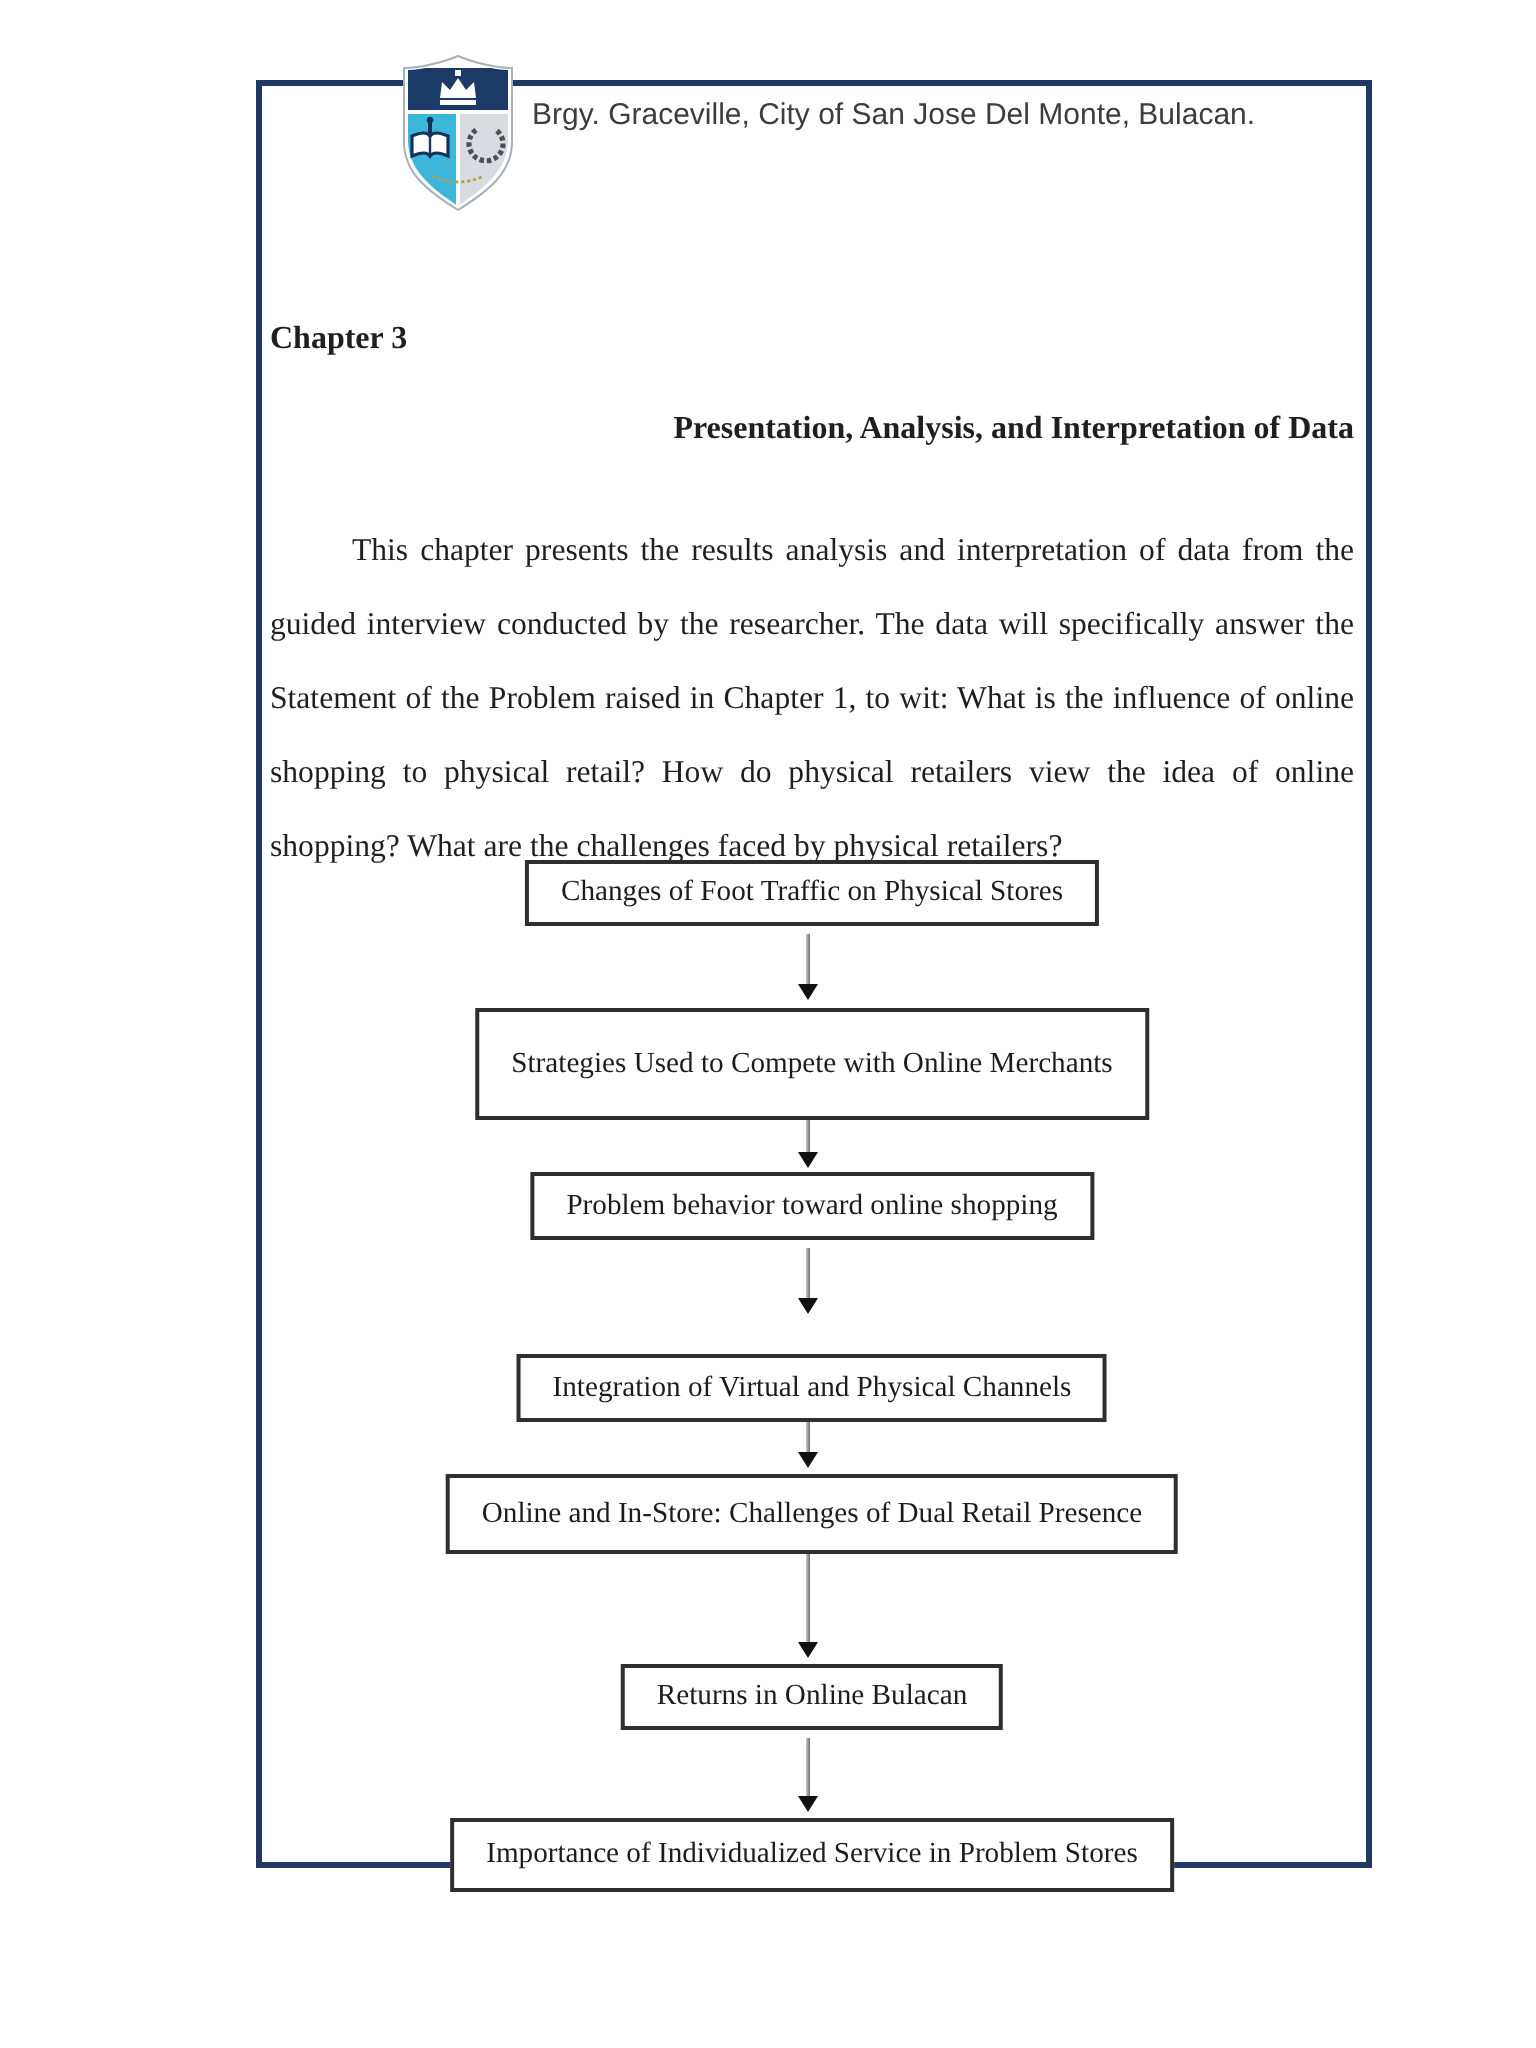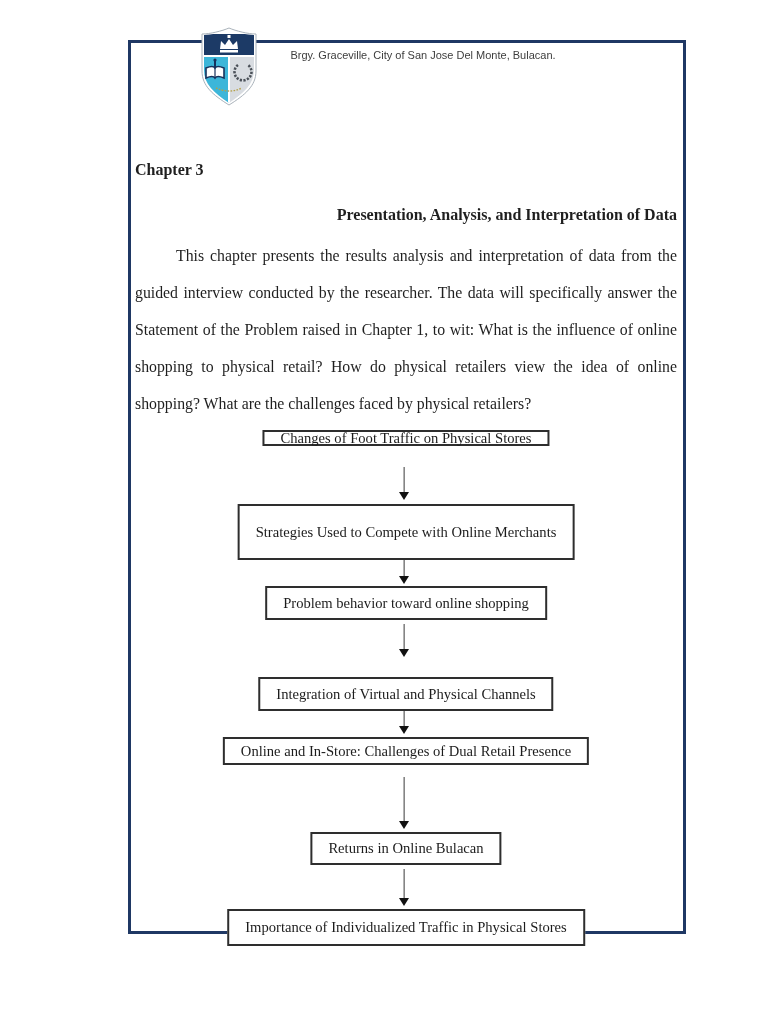--- a/index.html
+++ b/index.html
@@ -9,44 +9,44 @@
   }
   
   .page-frame{
     position:absolute;left:128px;top:40px;width:552px;height:888px;
     border:3px solid var(--page-border,#1f3864);z-index:1;
   }
   
   .logo{position:absolute;left:196px;top:26px;width:66px;height:80px;z-index:4;}
   .header-text{position:absolute;left:266px;top:45px;width:314px;text-align:center;z-index:2;}
   .school-name{font-size:17px;letter-spacing:.4px;color:#141414;white-space:nowrap;}
-  .school-address{font-family:"Liberation Sans",sans-serif;font-size:11px;color:#3d3d3d;margin-top:4px;white-space:nowrap;}
+  .school-address{font-family:"Liberation Sans",sans-serif;font-size:15px;color:#3d3d3d;margin-top:4px;white-space:nowrap;}
   
   .chapter-title{position:absolute;left:135px;top:161px;width:542px;text-align:left;
     font-weight:bold;font-size:16px;z-index:2;}
   .chapter-subtitle{position:absolute;left:135px;top:206px;width:542px;text-align:right;
     font-weight:bold;font-size:16px;z-index:2;}
   
   .body-paragraph{
-    position:absolute;left:135px;top:237px;width:542px;
+    position:absolute;left:135px;top:257px;width:542px;
     font-size:15.8px;line-height:37px;text-align:justify;text-indent:41px;z-index:2;
   }
   
   .flow-box{
     position:absolute;left:406px;transform:translateX(-50%);
     background:#fff;border:2px solid var(--box-border,#2e2e2e);
     display:flex;align-items:center;justify-content:center;
     padding:0 16px;white-space:nowrap;font-size:14.6px;color:#1c1c1c;z-index:3;
     box-sizing:border-box;
   }
-  .fb1{top:430px;height:16px}
+  .fb1{top:430px;height:33px}
   .fb2{top:504px;height:56px}
   .fb3{top:586px;height:34px}
   .fb4{top:677px;height:34px}
-  .fb5{top:737px;height:28px}
+  .fb5{top:737px;height:40px}
   .fb6{top:832px;height:33px}
   .fb7{top:909px;height:37px}
   
   .flow-arrow{position:absolute;left:403px;width:2px;
     background:linear-gradient(to right,#c9c9c9,#6f6f6f);z-index:2;}
   .flow-arrow::after{
     content:"";position:absolute;bottom:-7px;left:-4px;width:0;height:0;
     border-left:5px solid transparent;border-right:5px solid transparent;
     border-top:8px solid var(--arrow-head,#111);
   }
@@ -127,17 +127,17 @@
     <div class="flow-arrow a4"></div>
     <div class="flow-box fb5">
       <span>Online and In-Store: Challenges of Dual Retail Presence</span>
     </div>
     <div class="flow-arrow a5"></div>
     <div class="flow-box fb6">
       <span>Returns in Online Bulacan</span>
     </div>
     <div class="flow-arrow a6"></div>
     <div class="flow-box fb7">
-      <span>Importance of Individualized Traffic in Physical Stores</span>
+      <span>Importance of Individualized Service in Problem Stores</span>
     </div>
   </div>
 
 </div>
 
 </body></html>

